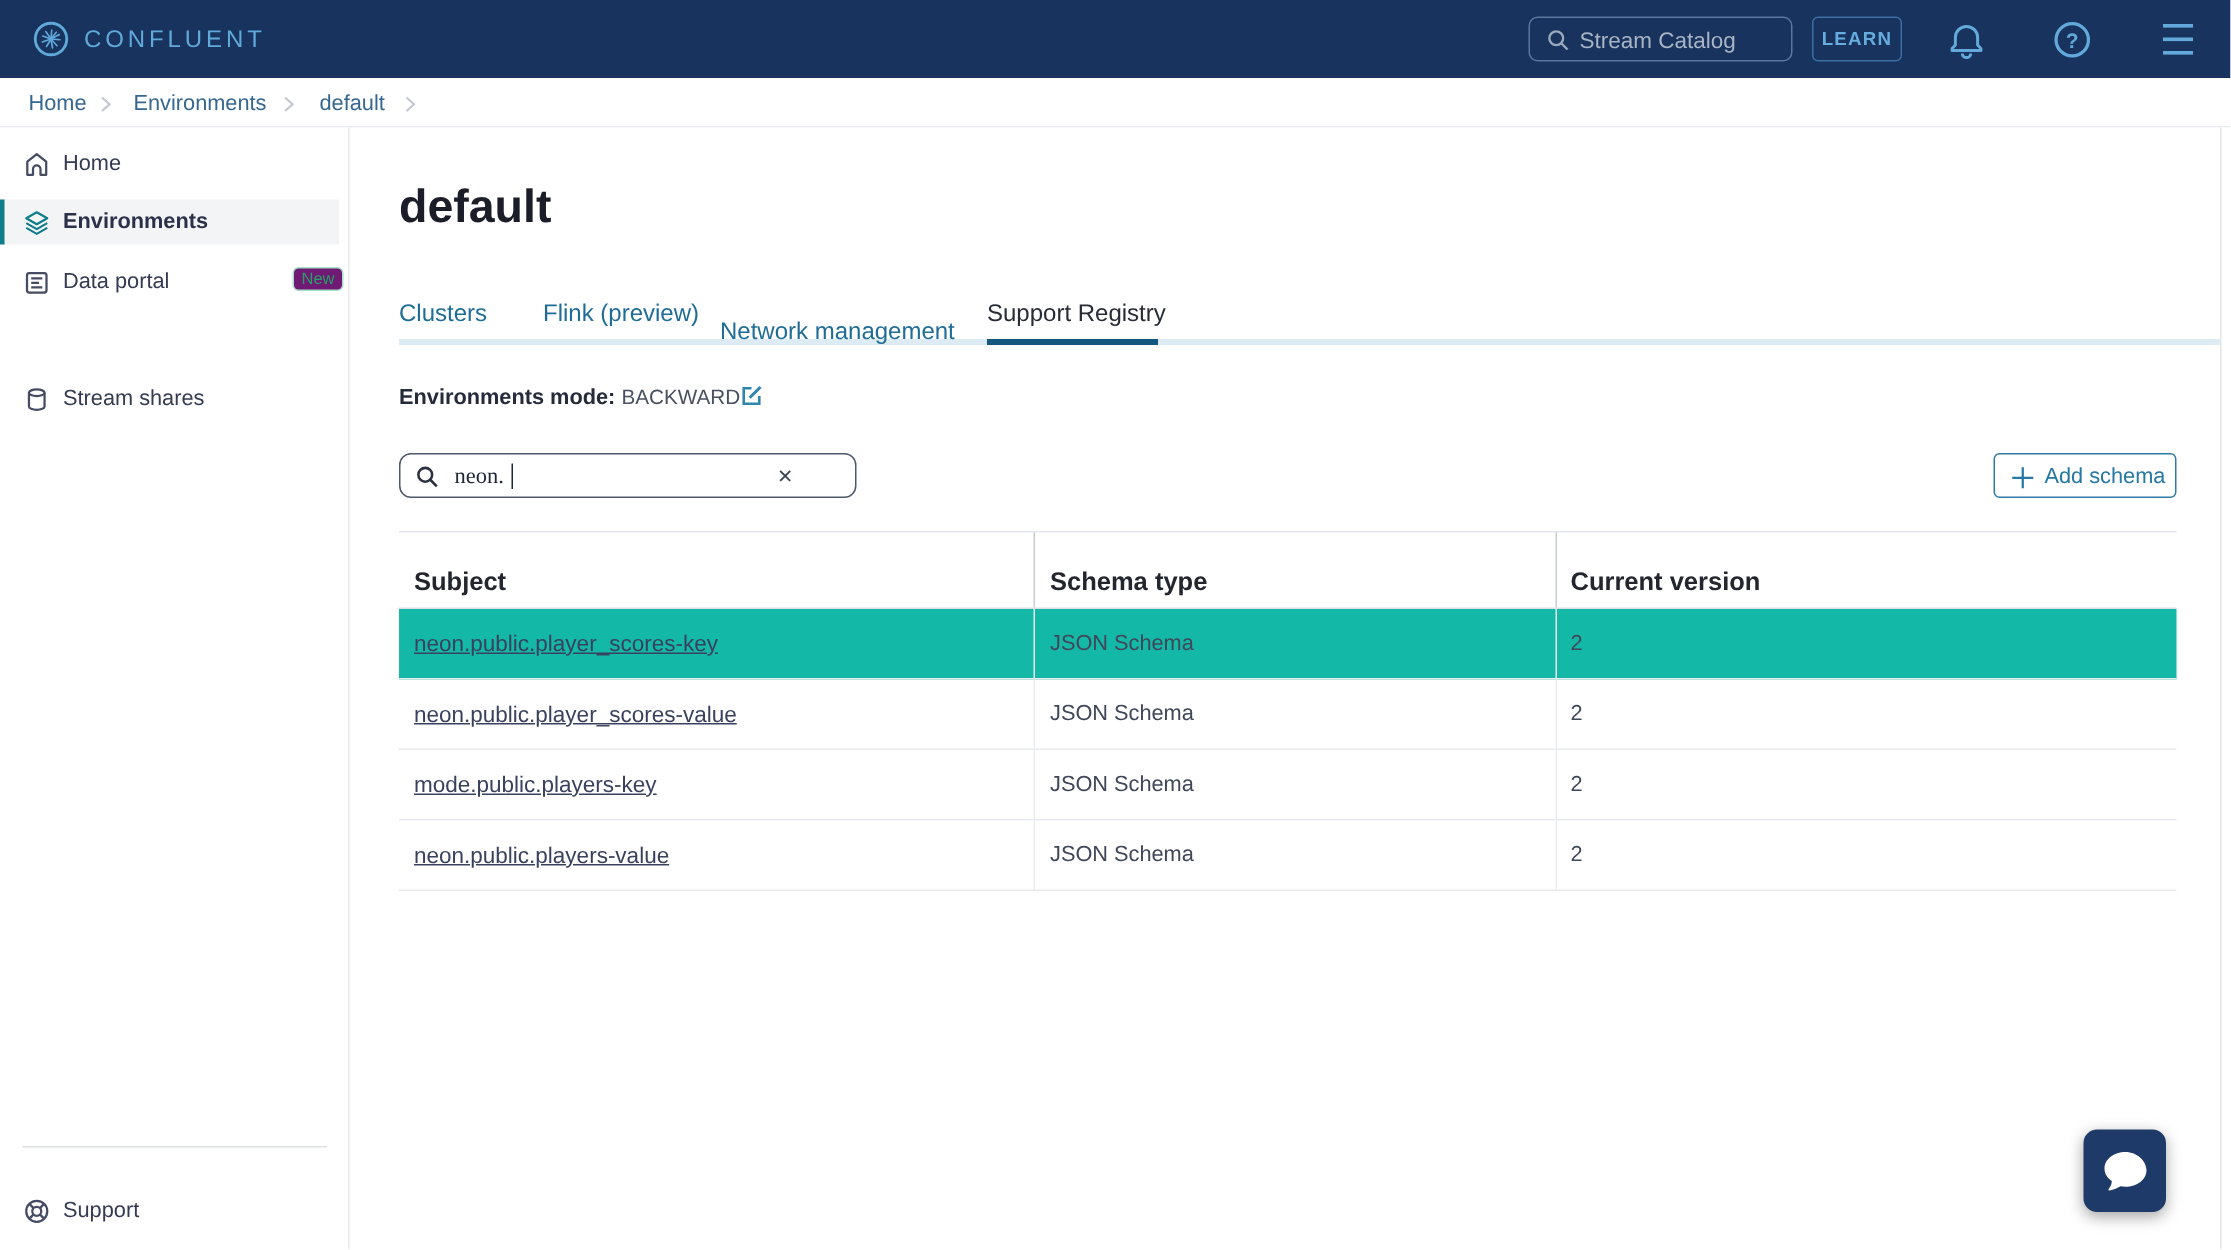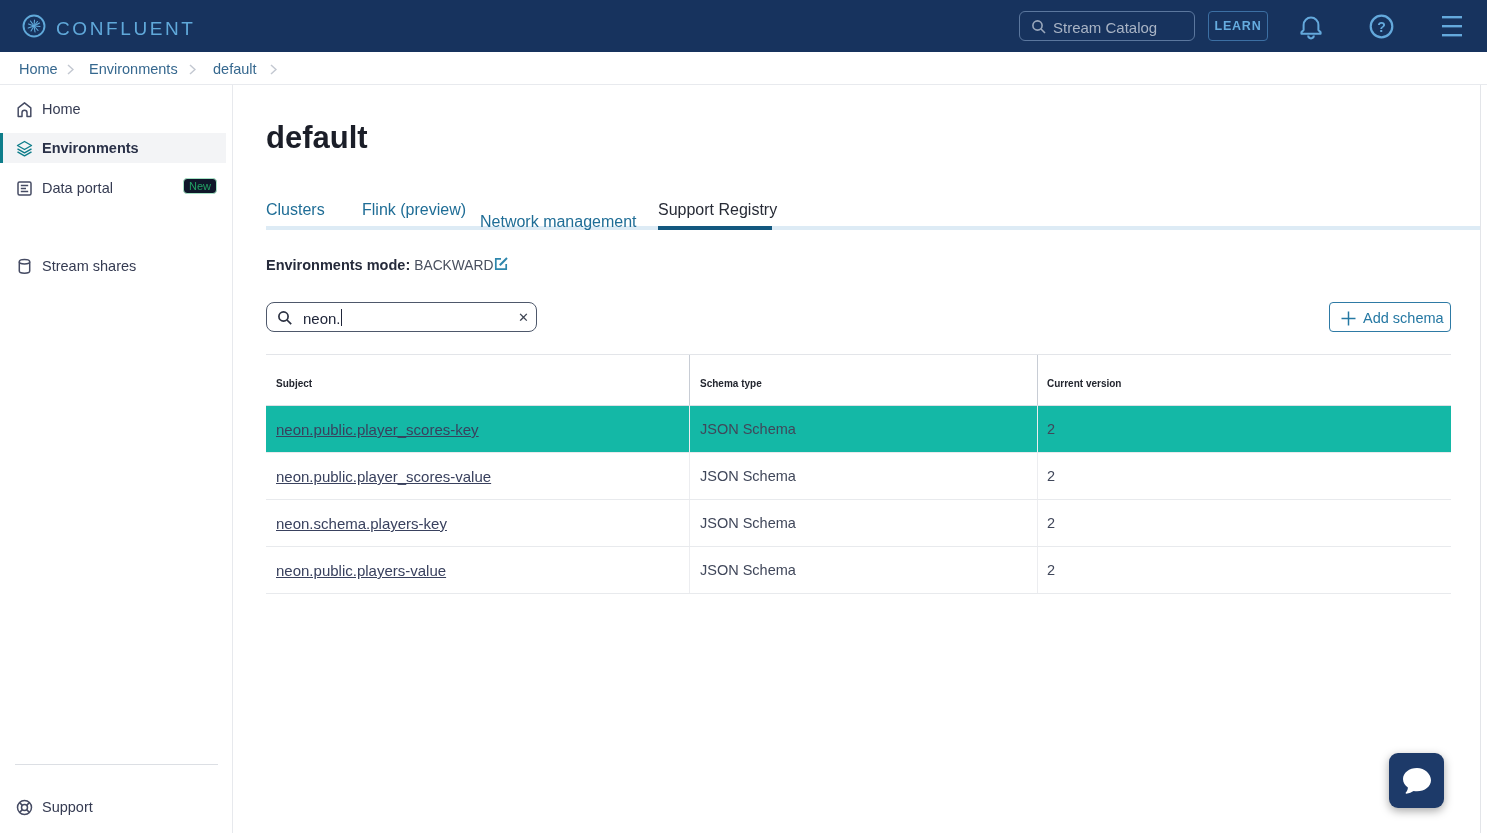--- a/index.html
+++ b/index.html
@@ -2,21 +2,21 @@
 <html><head>
 <meta charset="utf-8">
 <style>
 * { margin:0; padding:0; box-sizing:border-box; }
 html,body { width:1487px; height:833px; overflow:hidden; background:#fff;
   font-family:"Liberation Sans", sans-serif; position:relative; }
 
 
 .topbar { position:absolute; top:0; left:0; width:1487px; height:52px; background:#17335E; }
 .logo { position:absolute; }
-.wordmark { position:absolute; left:56px; top:18px; font-size:19px; font-weight:500;
+.wordmark { position:absolute; left:56px; top:18px; font-size:16px; font-weight:500;
   letter-spacing:2.6px; color:#60A9DA; }
 .navsearch { position:absolute; left:1019px; top:11px; width:176px; height:30px;
   border:1px solid #5B779E; border-radius:6px; }
 .navsearch .mag { position:absolute; left:11px; top:7px; }
 .navsearch .ph { position:absolute; left:33px; top:7px; font-size:15px; color:#A9B4C5; }
 .learn { position:absolute; left:1208px; top:11px; width:60px; height:30px;
   border:1px solid #3C6FA3; border-radius:4px; color:#66ACDF; font-size:12.5px;
   font-weight:bold; letter-spacing:0.8px; text-align:center; line-height:28px; }
 .navicon { position:absolute; top:0; }
 
@@ -29,54 +29,54 @@
 
 .sidebar { position:absolute; top:85px; left:0; width:233px; height:748px; background:#fff;
   border-right:1px solid #E7E9ED; }
 .sitem { position:absolute; left:0; width:226px; height:30px; }
 .sitem .ic { position:absolute; left:15px; top:6px; }
 .sitem .lb { position:absolute; left:42px; top:7px; font-size:14.5px; color:#353B52; }
 .sitem.sel { background:#F3F4F6; }
 .sitem.sel::before { content:""; position:absolute; left:0; top:0; width:3px; height:30px;
   background:#0E7D8A; }
 .sitem.sel .lb { font-weight:bold; color:#2A3148; }
-.badge { position:absolute; left:183px; top:5px; width:34px; height:16px; background:#0f172a;
+.badge { position:absolute; left:195px; top:5px; width:34px; height:16px; background:#701a75;
   border:1px solid #A6E2C5; border-radius:4px; color:#23A164; font-size:11px;
   text-align:center; line-height:15px; }
 .sdiv { position:absolute; left:15px; top:679px; width:203px; height:1px; background:#DCDFE4; }
 
 
 .main { position:absolute; top:85px; left:234px; width:1253px; height:748px; background:#fff; }
 .gutter { position:absolute; top:0; left:1246px; width:1px; height:748px; background:#E3E5E9; }
 h1 { position:absolute; left:32px; top:35px; font-size:31px; font-weight:bold; color:#1B1E28; }
 .tabs { position:absolute; left:32px; top:110px; width:1214px; height:35px; }
 .tabs .lightbar { position:absolute; left:0; top:31px; width:1214px; height:4px; background:#DDEBF5; }
 .tab { position:absolute; top:6px; font-size:16px; color:#1F6D96; }
 .tab.active { color:#272B36; font-weight:500; }
 .darkbar { position:absolute; left:392px; top:31px; width:114px; height:4px; background:#13587F; }
 .compat { position:absolute; left:32px; top:172px; font-size:14.5px; color:#49505F; }
 .compat b { color:#262B3B; }
 .editic { position:absolute; left:260px; top:171px; }
 
-.searchbox { position:absolute; left:32px; top:217px; width:271px; height:30px;
-  border:1px solid #4E586B; border-radius:8px; }
+.searchbox { position:absolute; left:32px; top:217px; width:305px; height:30px;
+  border:1px solid #4E586B; border-radius:8px;font-family:Liberation Serif, serif; }
 .searchbox .mag { position:absolute; left:10px; top:7px; }
 .searchbox .q { position:absolute; left:36px; top:7px; font-size:15px; color:#20263A; }
 .searchbox .caret { position:absolute; left:74px; top:6px; width:1.3px; height:17px; background:#20263A; }
 .searchbox .x { position:absolute; left:251px; top:7px; font-size:13px; color:#3E4553; }
 
 .addbtn { position:absolute; left:1095px; top:217px; width:122px; height:30px;
   border:1px solid #2E7AA5; border-radius:4px; color:#2578A3; font-size:14.5px; }
 .addbtn .plus { position:absolute; left:11px; top:8px; }
 .addbtn .t { position:absolute; left:33px; top:7px; }
 
 
 .tbl { position:absolute; left:32px; top:269px; width:1185px; }
 .tbl .hrow { position:relative; height:52px; border-top:1px solid #E3E5E9; border-bottom:1px solid #DCE0E5; }
-.tbl .hrow .c { position:absolute; top:23px; font-size:10px; font-weight:bold; color:#23262F; }
+.tbl .hrow .c { position:absolute; top:23px; font-size:17px; font-weight:bold; color:#23262F; }
 .tbl .row { position:relative; height:47px; border-bottom:1px solid #E8EAED; }
 .tbl .row.hl { background:#14b8a6; }
 .tbl .row a { position:absolute; top:15px; font-size:15px; color:#39415E; text-decoration:underline; }
 .tbl .row .c { position:absolute; top:15px; font-size:14.5px; color:#40475A; }
 .v1 { left:10px; } .v2 { left:434px; } .v3 { left:781px; }
 .d1 { position:absolute; left:423px; top:0; width:1px; height:100%; }
 .d2 { position:absolute; left:771px; top:0; width:1px; height:100%; }
 .hrow .d1, .hrow .d2 { background:#C8CDD5; }
 .row .d1, .row .d2 { background:#ECEDF0; }
 
@@ -239,21 +239,21 @@
         <div class="d2"></div>
     </div>
     <div class="row">
       <a class="v1">neon.public.player_scores-value</a>
         <span class="c v2">JSON Schema</span>
         <span class="c v3">2</span>
       <div class="d1"></div>
         <div class="d2"></div>
     </div>
     <div class="row">
-      <a class="v1">neon.schema.players-key</a>
+      <a class="v1">mode.public.players-key</a>
         <span class="c v2">JSON Schema</span>
         <span class="c v3">2</span>
       <div class="d1"></div>
         <div class="d2"></div>
     </div>
     <div class="row">
       <a class="v1">neon.public.players-value</a>
         <span class="c v2">JSON Schema</span>
         <span class="c v3">2</span>
       <div class="d1"></div>

